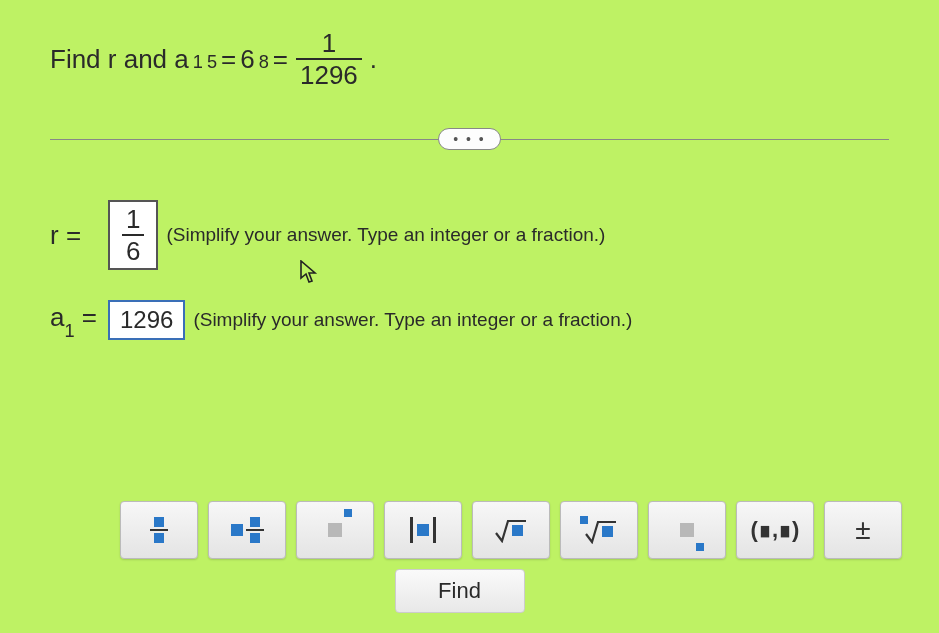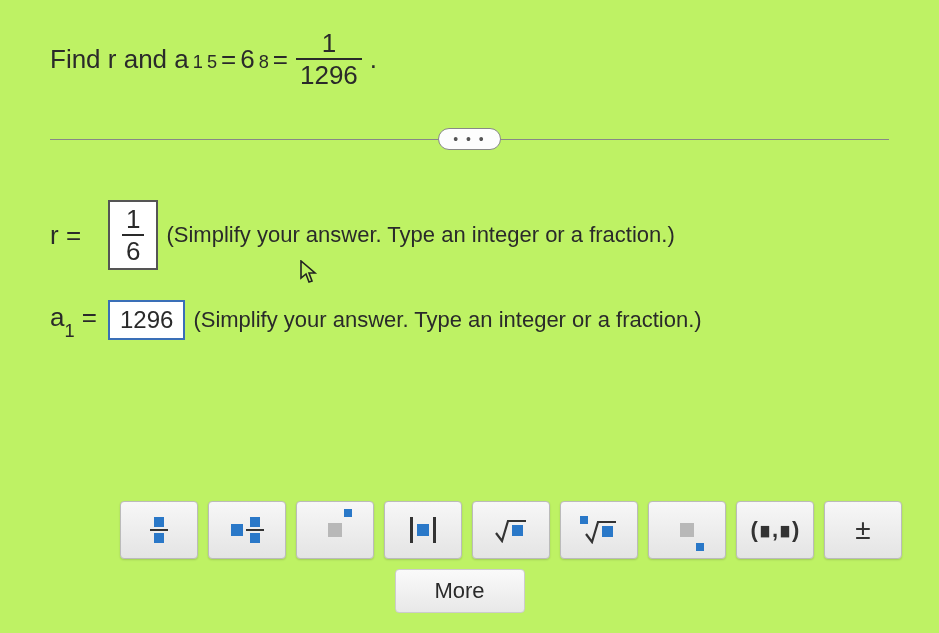--- a/index.html
+++ b/index.html
@@ -74,21 +74,21 @@
       font-size: 24px;
       background: #fff;
       min-width: 40px;
       text-align: center;
     }
     .input-frac {
       border: 2px solid #555;
       padding: 4px 8px;
       background: #fff;
     }
-    .hint { font-size: 22px; color: #2a2a2a; }
+    .hint { font-size: 19px; color: #2a2a2a; }
     .palette {
       position: absolute;
       bottom: 20px;
       left: 0;
       right: 0;
       padding: 0 20px 0 120px;
     }
     .palette-row {
       display: flex;
       gap: 10px;
@@ -279,16 +279,16 @@
 
       <div class="pal-btn" title="(∎,∎)">
         <span class="coord-label">(∎,∎)</span>
       </div>
 
       <div class="pal-btn" title="±">
         <span style="font-size:28px;">±</span>
       </div>
 
     </div>
-    <div class="more-btn">More</div>
+    <div class="more-btn">Find</div>
   </div>
 
 </div>
 
 </body></html>

